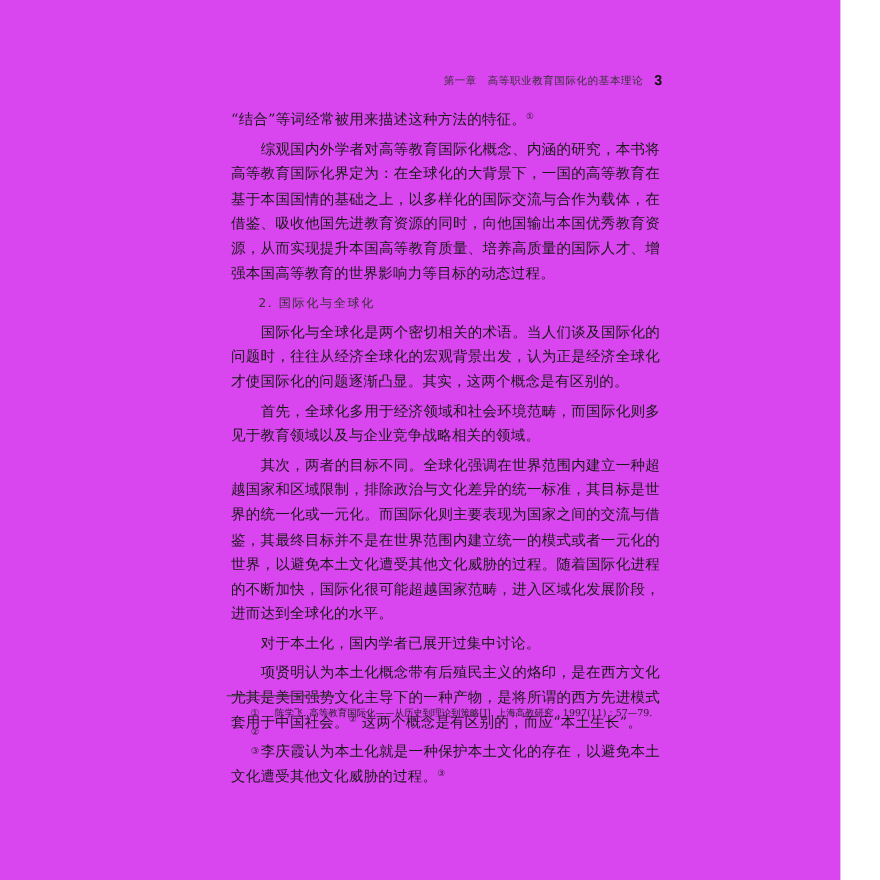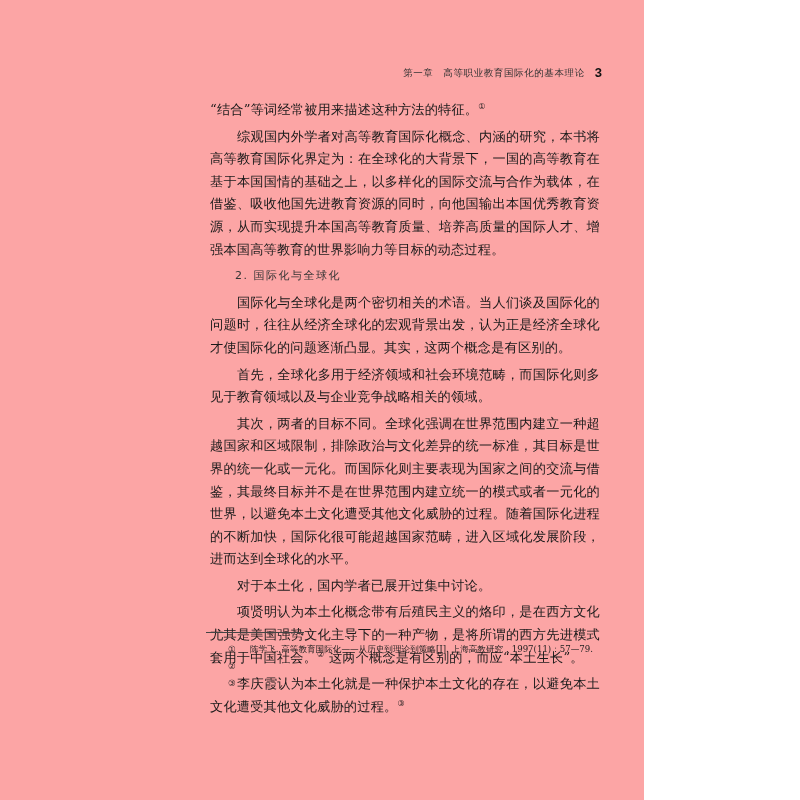--- a/index.html
+++ b/index.html
@@ -1,17 +1,17 @@
 <!DOCTYPE html>
 <html><head>
 <meta charset="utf-8">
 <style>
   html, body { margin: 0; padding: 0; background: #ffffff; }
   body { width: 800px; height: 800px; position: relative; overflow: hidden; }
-  .page { position: absolute; left: 0; top: 0; width: 644px; height: 800px; background: #fca5a5; }
+  .page { position: absolute; left: 0; top: 0; width: 764px; height: 800px; background: #d946ef; }
   .running-head {
     position: absolute; top: 64px; left: 380px; width: 222px; height: 18px;
     font-family: "DejaVu Sans", sans-serif; font-size: 9.5px; color: #333;
     text-align: right; white-space: nowrap;
   }
   .running-head .chapter { letter-spacing: 0.5px; margin-right: 10px; }
   .running-head .title { letter-spacing: 0.6px; }
   .running-head .page-num { font-family: "Liberation Sans", sans-serif; font-weight: bold; font-size: 13px; color: #111; margin-left: 10px; position: relative; top: 1px; }
   .body-text {
     position: absolute; top: 95px; left: 206px; width: 398px;

